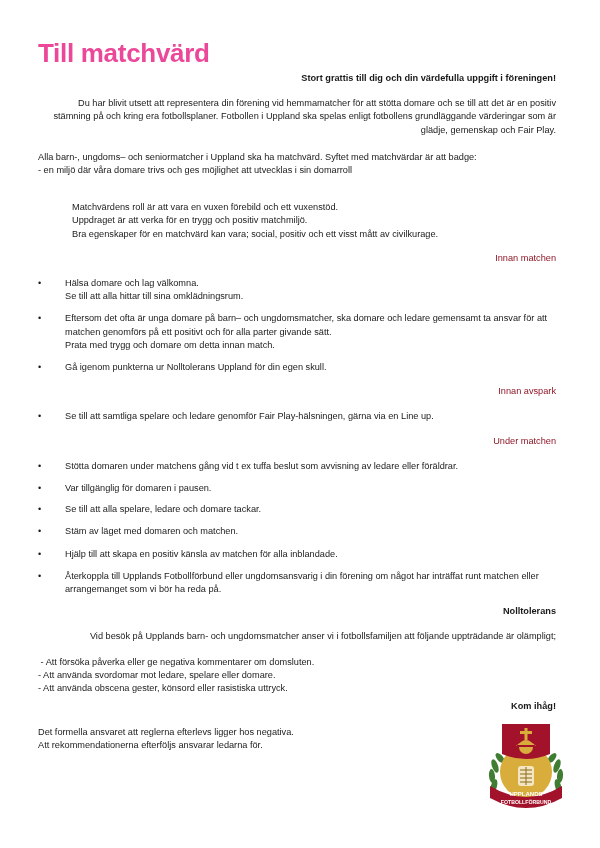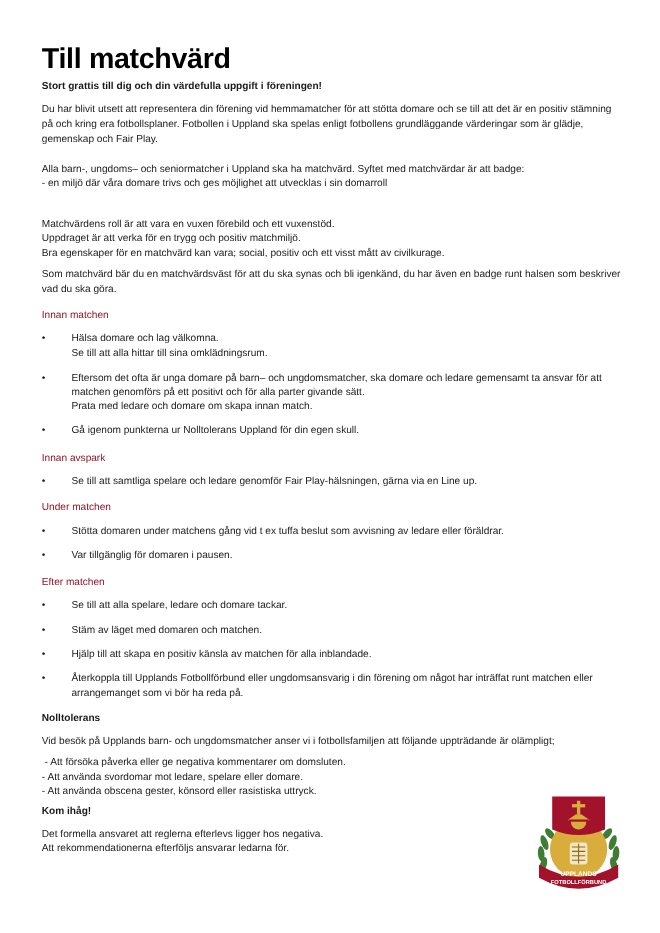--- a/index.html
+++ b/index.html
@@ -1,24 +1,24 @@
 <!DOCTYPE html>
 <html><head>
 <meta charset="utf-8">
 <style>
   html, body { margin:0; padding:0; background:#ffffff; }
   body { width:600px; height:848px; position:relative; overflow:hidden;
          font-family:"Liberation Sans", sans-serif; color:#1a1a1a; }
   .page { position:absolute; left:38px; top:38px; width:530px; font-size:9.2px; line-height:13.2px; }
-  h1 { margin:0; font-size:26px; line-height:30px; font-weight:bold; color:#000000; letter-spacing:-0.3px; }
+  h1 { margin:0; font-size:26px; line-height:30px; font-weight:bold; color:#ec4899; letter-spacing:-0.3px; }
   .lead { font-weight:bold; margin-top:4px; }
-  p { margin:0; }
+  p { margin:12px;text-align:right; }
   .mt8 { margin-top:8px; }
   .mt14 { margin-top:14px; }
-  .mt22 { margin-top:24px; }
+  .mt22 { margin-top:24px;margin-left:34px; }
   .mt6 { margin-top:6px; }
   .h-black { font-weight:bold; margin-top:9px; }
   .h-red { font-weight:normal; color:#8b0f1f; margin-top:11px; }
   ul.bul { list-style:none; margin:8px 0 0 0; padding:0; }
   ul.bul li { position:relative; padding-left:27px; margin-bottom:9px; }
   ul.bul li:last-child { margin-bottom:0; }
   ul.bul li .dot { position:absolute; left:0; top:0; }
   .line { display:block; }
   .logo { position:absolute; left:486px; top:720px; width:80px; height:92px; }
 </style>
@@ -34,35 +34,34 @@
     <span class="line">Alla barn-, ungdoms– och seniormatcher i Uppland ska ha matchvärd. Syftet med matchvärdar är att badge:</span>
     <span class="line">- en miljö där våra domare trivs och ges möjlighet att utvecklas i sin domarroll</span>
   </div>
 
   <div class="mt22">
     <span class="line">Matchvärdens roll är att vara en vuxen förebild och ett vuxenstöd.</span>
     <span class="line">Uppdraget är att verka för en trygg och positiv matchmiljö.</span>
     <span class="line">Bra egenskaper för en matchvärd kan vara; social, positiv och ett visst mått av civilkurage.</span>
   </div>
 
-  <p class="mt6">Som matchvärd bär du en matchvärdsväst för att du ska synas och bli igenkänd, du har även en badge runt halsen som beskriver vad du ska göra.</p>
 
 
   <div id="sections">
       <p class="h-red">Innan matchen</p>
       <ul class="bul">
         <li>
           <span class="dot">•</span>
           <span class="line">Hälsa domare och lag välkomna.</span>
           <span class="line">Se till att alla hittar till sina omklädningsrum.</span>
         </li>
         <li>
           <span class="dot">•</span>
           <span class="line">Eftersom det ofta är unga domare på barn– och ungdomsmatcher, ska domare och ledare gemensamt ta ansvar för att matchen genomförs på ett positivt och för alla parter givande sätt.</span>
-          <span class="line">Prata med ledare och domare om skapa innan match.</span>
+          <span class="line">Prata med trygg och domare om detta innan match.</span>
         </li>
         <li>
           <span class="dot">•</span>
           <span class="line">Gå igenom punkterna ur Nolltolerans Uppland för din egen skull.</span>
         </li>
       </ul>
       <p class="h-red">Innan avspark</p>
       <ul class="bul">
         <li>
           <span class="dot">•</span>
@@ -73,21 +72,20 @@
       <ul class="bul">
         <li>
           <span class="dot">•</span>
           <span class="line">Stötta domaren under matchens gång vid t ex tuffa beslut som avvisning av ledare eller föräldrar.</span>
         </li>
         <li>
           <span class="dot">•</span>
           <span class="line">Var tillgänglig för domaren i pausen.</span>
         </li>
       </ul>
-      <p class="h-red">Efter matchen</p>
       <ul class="bul">
         <li>
           <span class="dot">•</span>
           <span class="line">Se till att alla spelare, ledare och domare tackar.</span>
         </li>
         <li>
           <span class="dot">•</span>
           <span class="line">Stäm av läget med domaren och matchen.</span>
         </li>
         <li>

